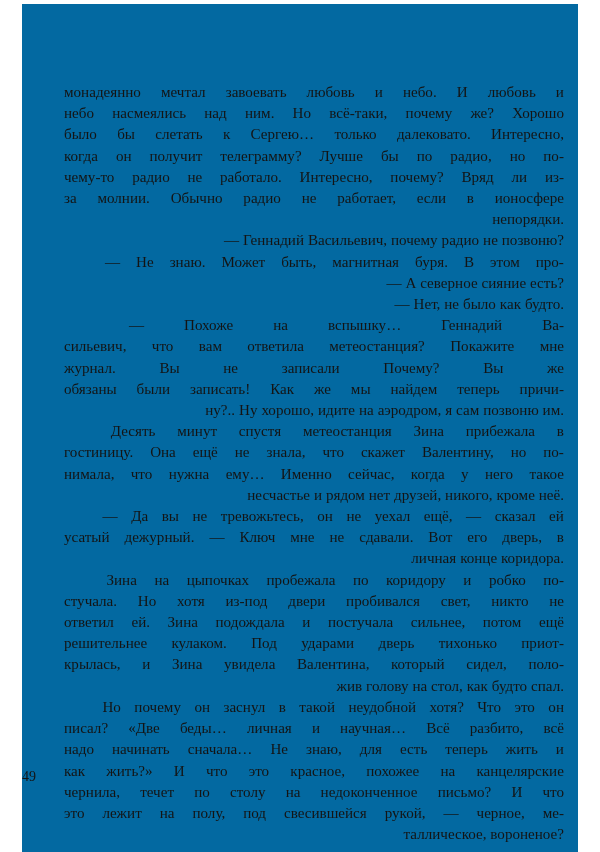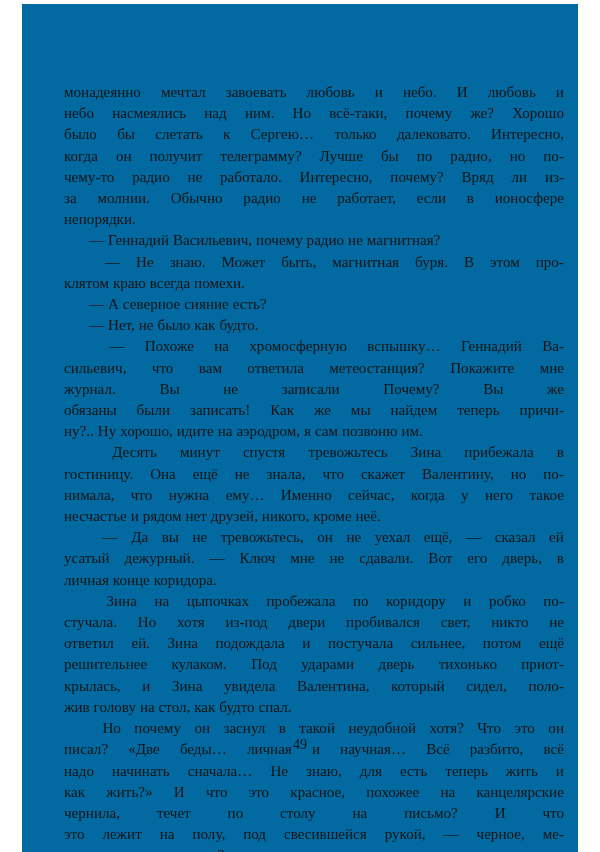--- a/index.html
+++ b/index.html
@@ -43,38 +43,38 @@
     text-align-last: left;
   }
   
   .para .ln {
     display: flex;
     flex-wrap: nowrap;
     justify-content: space-between;
     white-space: nowrap;
   }
   .para .ln.last {
-    justify-content: flex-start;
+    justify-content: flex-end;
   }
   .para .ln .w {
     white-space: pre;
   }
   .para .ln.last .w + .w {
     margin-left: 0.26em;
   }
   .indent {
     display: inline-block;
     width: 25px;
   }
   .page-number {
     position: absolute;
     left: 0;
     right: 0;
-    top: 732px;
-    text-align: center;
+    top: 764px;
+    text-align: left;
     font-size: 14px;
     line-height: 18px;
     color: #141414;
     font-family: "Liberation Serif", "DejaVu Serif", serif;
   }
 </style>
 </head>
 <body>
 
 <div class="page">
@@ -153,43 +153,37 @@
       </p>
       <p class="para">
         <span class="ln last">
           <span class="indent"></span>
           <span class="w">—</span>
           <span class="w">Геннадий</span>
           <span class="w">Васильевич,</span>
           <span class="w">почему</span>
           <span class="w">радио</span>
           <span class="w">не</span>
-          <span class="w">магнитная?</span>
+          <span class="w">позвоню?</span>
         </span>
       </p>
       <p class="para">
         <span class="ln">
           <span class="indent"></span>
           <span class="w">—</span>
           <span class="w">Не</span>
           <span class="w">знаю.</span>
           <span class="w">Может</span>
           <span class="w">быть,</span>
           <span class="w">магнитная</span>
           <span class="w">буря.</span>
           <span class="w">В</span>
           <span class="w">этом</span>
           <span class="w">про-</span>
         </span>
-        <span class="ln last">
-          <span class="w">клятом</span>
-          <span class="w">краю</span>
-          <span class="w">всегда</span>
-          <span class="w">помехи.</span>
-        </span>
       </p>
       <p class="para">
         <span class="ln last">
           <span class="indent"></span>
           <span class="w">—</span>
           <span class="w">А</span>
           <span class="w">северное</span>
           <span class="w">сияние</span>
           <span class="w">есть?</span>
         </span>
@@ -204,21 +198,20 @@
           <span class="w">как</span>
           <span class="w">будто.</span>
         </span>
       </p>
       <p class="para">
         <span class="ln">
           <span class="indent"></span>
           <span class="w">—</span>
           <span class="w">Похоже</span>
           <span class="w">на</span>
-          <span class="w">хромосферную</span>
           <span class="w">вспышку…</span>
           <span class="w">Геннадий</span>
           <span class="w">Ва-</span>
         </span>
         <span class="ln">
           <span class="w">сильевич,</span>
           <span class="w">что</span>
           <span class="w">вам</span>
           <span class="w">ответила</span>
           <span class="w">метеостанция?</span>
@@ -257,21 +250,21 @@
           <span class="w">позвоню</span>
           <span class="w">им.</span>
         </span>
       </p>
       <p class="para">
         <span class="ln">
           <span class="indent"></span>
           <span class="w">Десять</span>
           <span class="w">минут</span>
           <span class="w">спустя</span>
-          <span class="w">тревожьтесь</span>
+          <span class="w">метеостанция</span>
           <span class="w">Зина</span>
           <span class="w">прибежала</span>
           <span class="w">в</span>
         </span>
         <span class="ln">
           <span class="w">гостиницу.</span>
           <span class="w">Она</span>
           <span class="w">ещё</span>
           <span class="w">не</span>
           <span class="w">знала,</span>
@@ -451,20 +444,21 @@
           <span class="w">похожее</span>
           <span class="w">на</span>
           <span class="w">канцелярские</span>
         </span>
         <span class="ln">
           <span class="w">чернила,</span>
           <span class="w">течет</span>
           <span class="w">по</span>
           <span class="w">столу</span>
           <span class="w">на</span>
+          <span class="w">недоконченное</span>
           <span class="w">письмо?</span>
           <span class="w">И</span>
           <span class="w">что</span>
         </span>
         <span class="ln">
           <span class="w">это</span>
           <span class="w">лежит</span>
           <span class="w">на</span>
           <span class="w">полу,</span>
           <span class="w">под</span>

